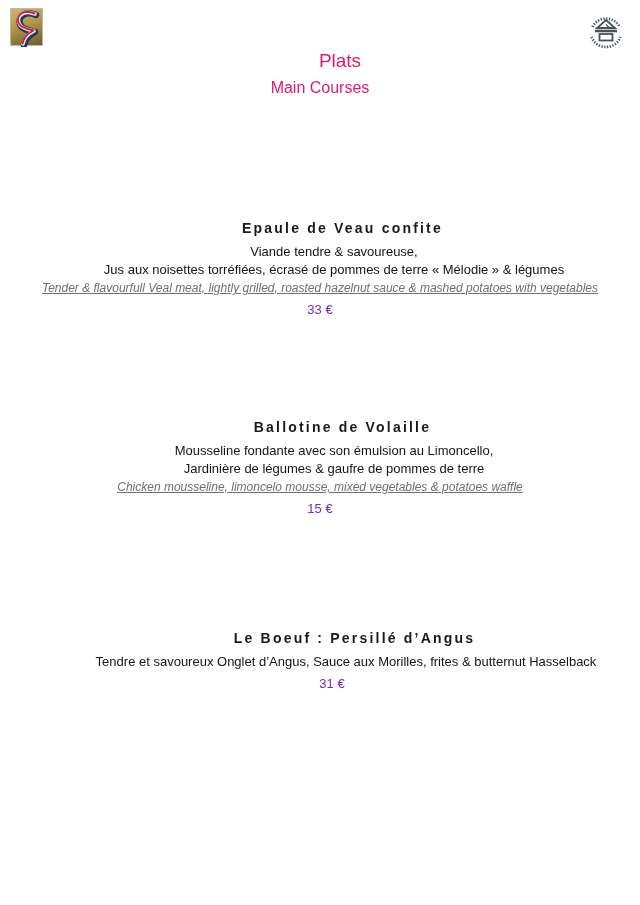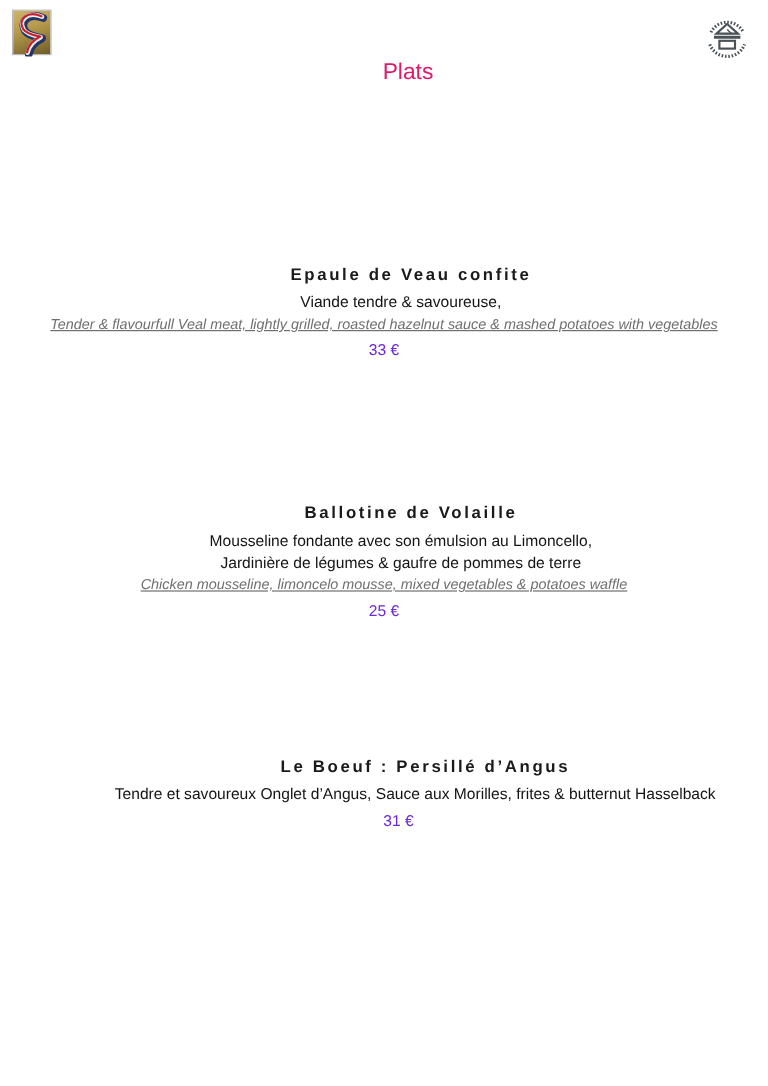--- a/index.html
+++ b/index.html
@@ -115,34 +115,36 @@
 
         <path d="M 22 9 L 31 17 L 13 17 Z" stroke-width="1.8"></path>
         <path d="M 22 13.5 L 25.5 17 L 18.5 17" stroke-width="1.2"></path>
         <path d="M 11 20 L 33 20" stroke-width="2.6"></path>
         <rect x="15.5" y="23" width="13" height="6.5" stroke-width="1.8"></rect>
       </g>
     </svg>
   </div>
 
   <h1 class="page-title">Plats</h1>
+  <h2 class="page-subtitle">Main Courses</h2>
 
   <section class="menu-item item-1">
     <div class="item-name">Epaule de Veau confite</div>
     <div class="item-desc">Viande tendre &amp; savoureuse,</div>
+    <div class="item-desc">Jus aux noisettes torréfiées, écrasé de pommes de terre « Mélodie » &amp; légumes</div>
     <div class="item-translation">Tender &amp; flavourfull Veal meat, lightly grilled, roasted hazelnut sauce &amp; mashed potatoes with vegetables</div>
     <div class="item-price">33 €</div>
   </section>
 
   <section class="menu-item item-2">
     <div class="item-name">Ballotine de Volaille</div>
     <div class="item-desc">Mousseline fondante avec son émulsion au Limoncello,</div>
     <div class="item-desc">Jardinière de légumes &amp; gaufre de pommes de terre</div>
     <div class="item-translation">Chicken mousseline, limoncelo mousse, mixed vegetables &amp; potatoes waffle</div>
-    <div class="item-price">25 €</div>
+    <div class="item-price">15 €</div>
   </section>
 
   <section class="menu-item item-3">
     <div class="item-name">Le Boeuf : Persillé d’Angus</div>
     <div class="item-desc">Tendre et savoureux Onglet d’Angus, Sauce aux Morilles, frites &amp; butternut Hasselback</div>
     <div class="item-price">31 €</div>
   </section>
 
 </div>
 

